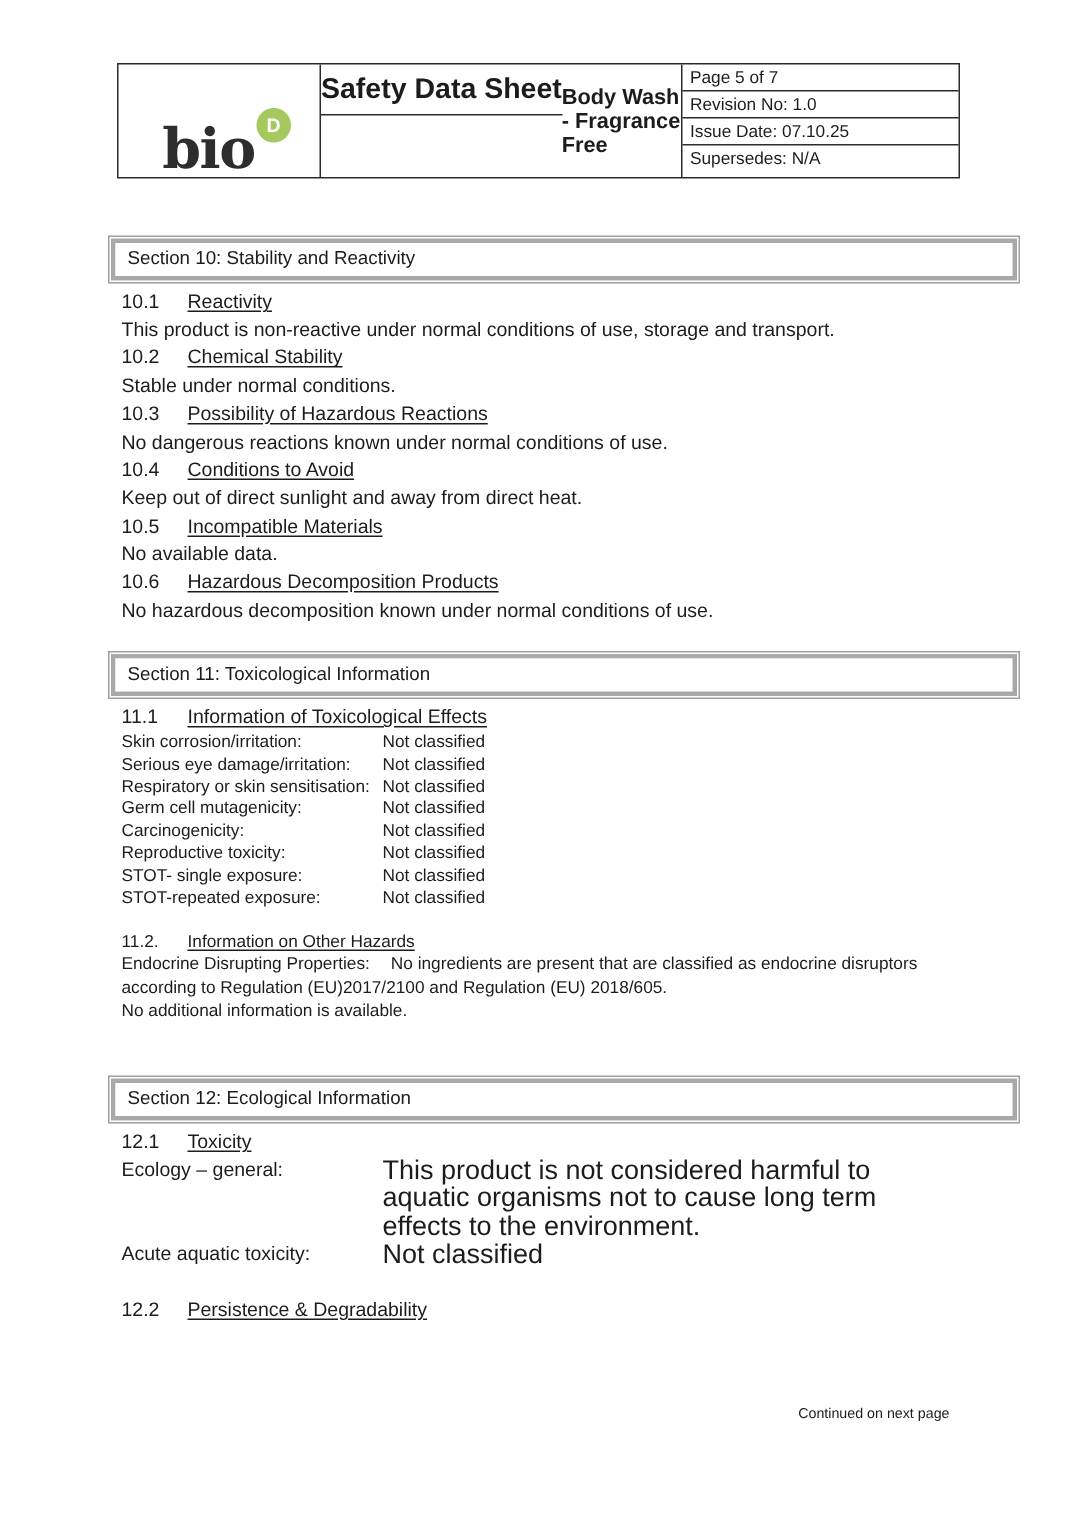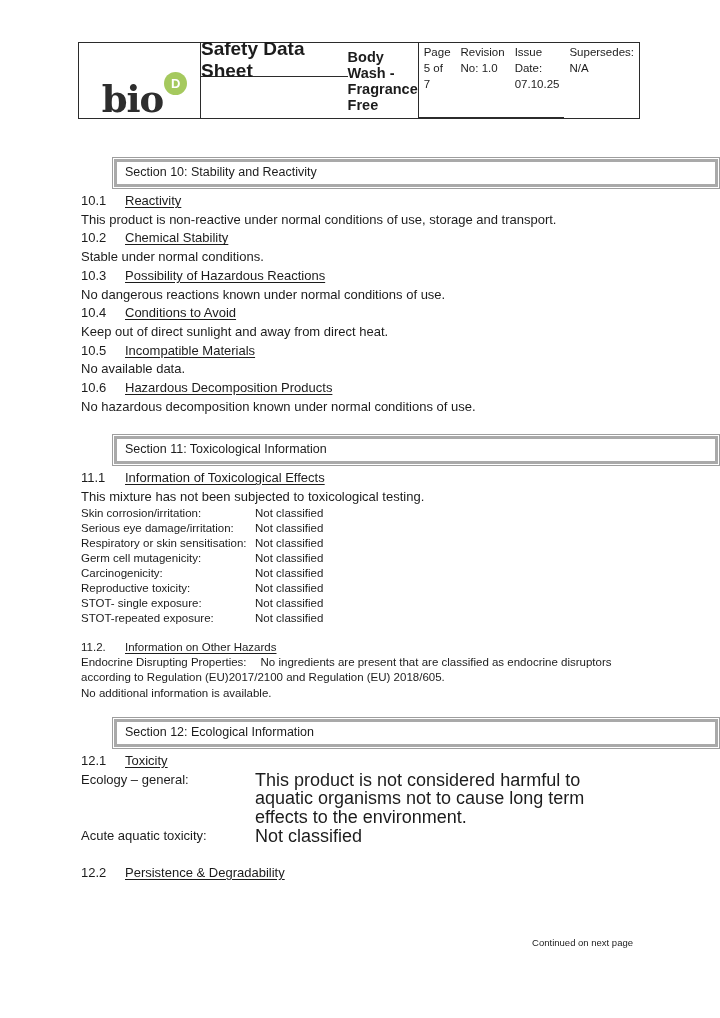--- a/index.html
+++ b/index.html
@@ -16,27 +16,27 @@
   .logo-text { font-family:"DejaVu Serif", serif; font-weight:bold; font-size:37px;
                line-height:1; color:#2d2d2d; letter-spacing:-1px; }
   .logo-badge { position:absolute; top:-9px; right:-10px; width:23px; height:23px;
                 border-radius:50%; color:#fff; font-weight:bold; font-size:13px;
                 display:flex; align-items:center; justify-content:center; }
   .title-cell { width:241px; border-right:1.5px solid #2b2b2b; display:flex; flex-direction:row; }
   .title-top { height:34px; border-bottom:1.5px solid #2b2b2b; display:flex;
                align-items:center; justify-content:center; font-weight:bold; font-size:19px; }
   .title-bottom { flex:1; display:flex; align-items:center; justify-content:center;
                   font-weight:bold; font-size:14.5px; }
-  .meta-cell { flex:1; display:flex; font-size:11.5px; }
+  .meta-cell { flex:1; display:flex; flex-direction:column; font-size:11.5px; }
   .meta-row { padding:1px 5px 0; line-height:16px; border-bottom:1.5px solid #2b2b2b; }
   .meta-row:last-child { border-bottom:none; flex:1; }
 
   
   .section-bar { position:absolute; left:72px; width:608px; border:1px solid #9e9e9e;
-                 padding:1px; background:#fff;margin-left:40px; }
+                 padding:1px; background:#fff; }
   .bar-mid { border:3px solid #a9a9a9; box-shadow: inset 0 0 0 1px #6e6e6e; }
   .bar-inner { padding:3px 8px 4px; font-size:12.5px; line-height:15px; background:#fff;
                position:relative; }
 
   
   .content { position:absolute; left:81px; width:557px; font-size:13px; line-height:18.7px; }
   .h-row .h-num { display:inline-block; width:44px; }
   .h-row .h-title { text-decoration:underline; text-underline-offset:2px; }
   .para { }
   .small { font-size:11.5px; line-height:15.4px; }
@@ -97,21 +97,20 @@
   </div>
 
   <div class="section-bar" style="top:434px;">
     <div class="bar-mid">
       <div class="bar-inner">Section 11: Toxicological Information</div>
     </div>
   </div>
 
   <div class="content" style="top:469px;">
     <div class="h-row"><span class="h-num">11.1</span><span class="h-title">Information of Toxicological Effects</span></div>
-    <div class="para">This mixture has not been subjected to toxicological testing.</div>
     <div class="kv-table">
       <div class="kv-row">
           <span class="kv-label">Skin corrosion/irritation:</span>
           <span class="kv-value">Not classified</span>
         </div>
       <div class="kv-row">
           <span class="kv-label">Serious eye damage/irritation:</span>
           <span class="kv-value">Not classified</span>
         </div>
       <div class="kv-row">

